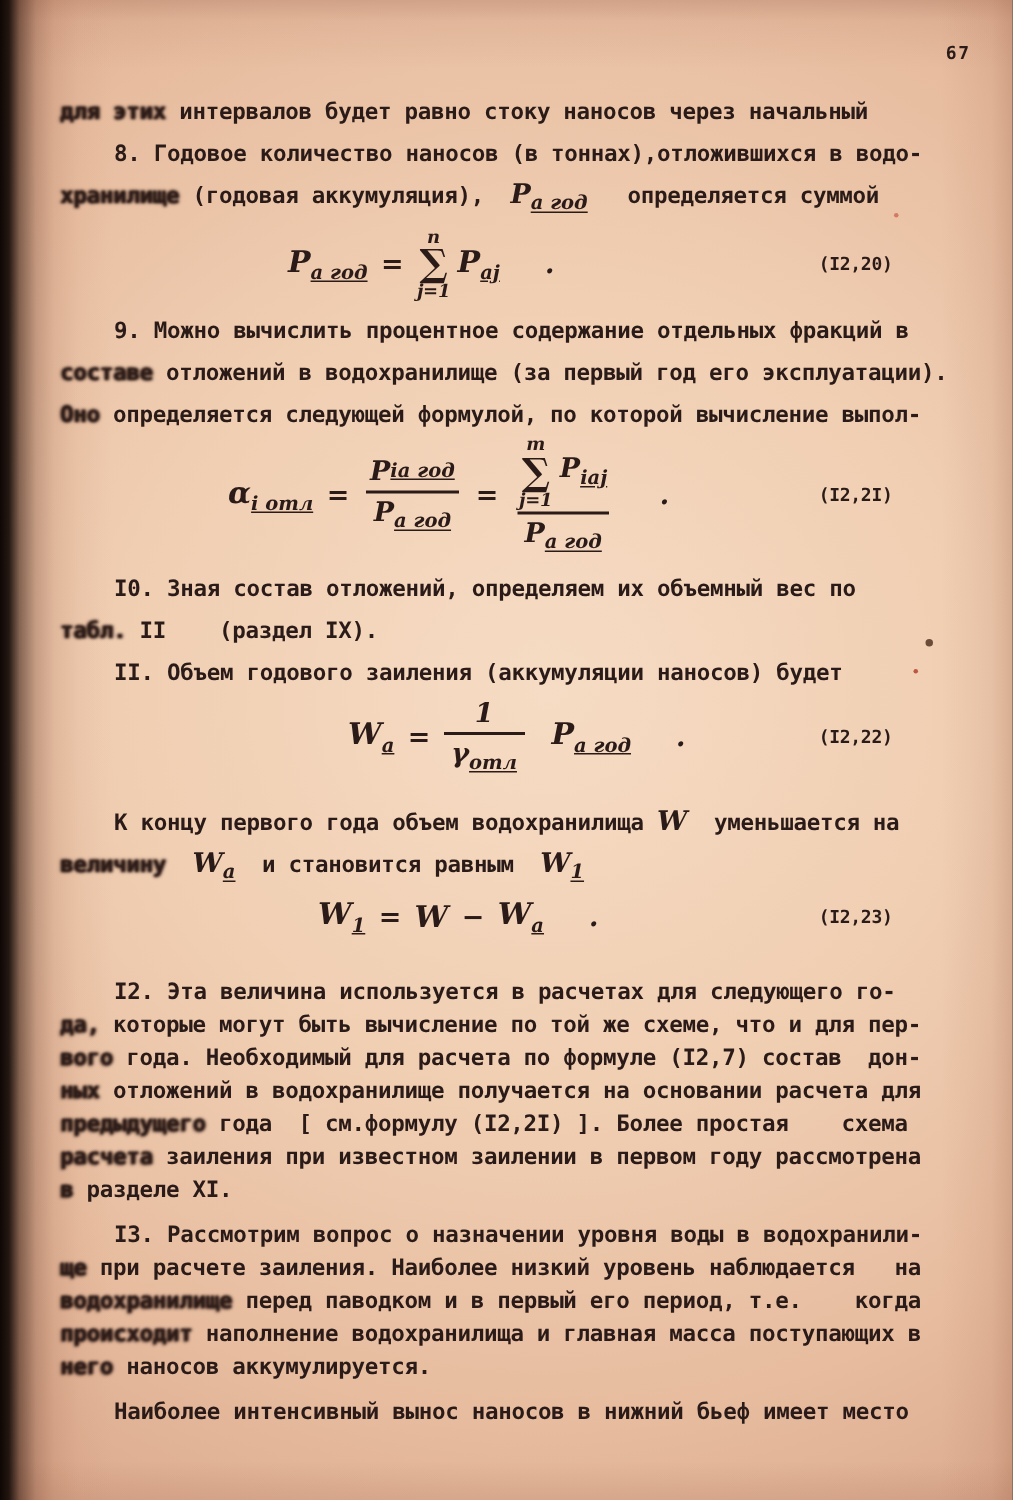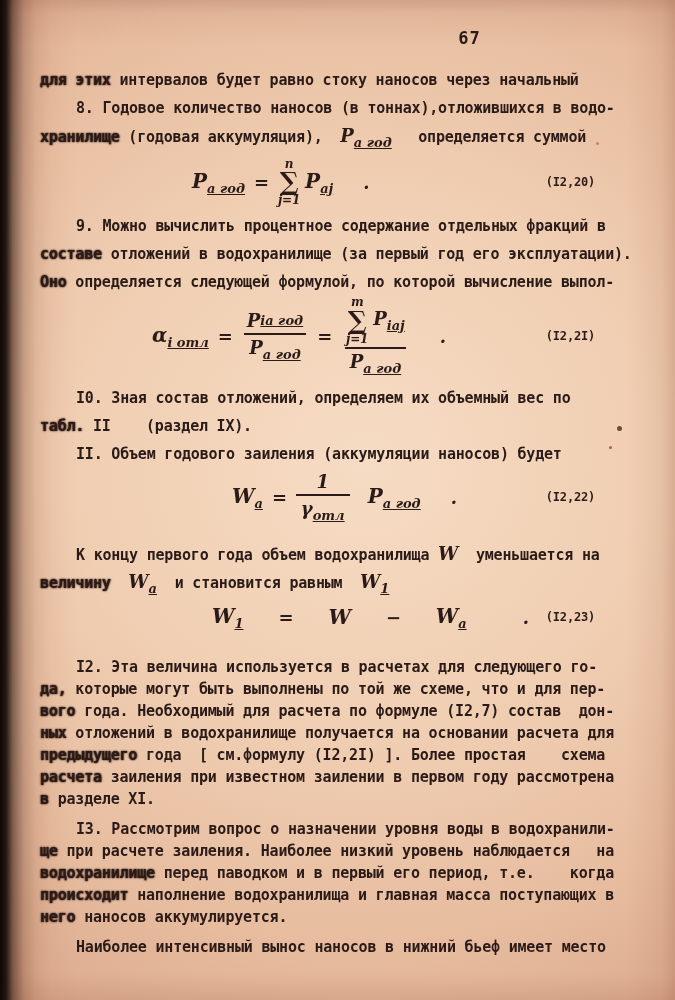--- a/index.html
+++ b/index.html
@@ -17,23 +17,23 @@
       linear-gradient(0deg, rgba(150,92,70,.16) 0px, rgba(0,0,0,0) 26px),
       radial-gradient(ellipse 95% 62% at 54% 46%, #f6dcc4 0%, #f0ceb2 45%, #e7bc9f 78%, #dcab8f 100%);
     background-color:#eac2a6;
     color:#2b1b18;
     font-family:"DejaVu Sans Mono","Liberation Mono",monospace;
     font-weight:bold;
     font-size:15px;
     letter-spacing:-0.2px;
   }
   .pagenum{
-    text-align:center;
+    text-align:right;
     margin:6px 0 18px 252px;
-    font-size:17px;
+    font-size:12px;
     letter-spacing:1px;
   }
   .para{margin:0;}
   .lh28 .line{line-height:28px;height:28px;}
   .lh22 .line{line-height:22px;height:22px;}
   .line{white-space:pre;overflow:visible;}
   .indent{padding-left:36px;}
   .smudge{
     filter:blur(.7px);
     text-shadow:.6px 0 1.6px rgba(40,18,12,.95), -.6px .4px 1.8px rgba(40,18,12,.65);
@@ -62,21 +62,21 @@
     font-family:"DejaVu Sans Mono","Liberation Mono",monospace;
     font-style:normal;font-weight:bold;font-size:12px;
   }
   .f1220{margin:6px 0 4px 0;height:52px;}
   .f1220 .fx{margin-left:152px;}
   .f1221{margin:2px 0 10px 0;height:76px;}
   .f1221 .fx{margin-left:112px;}
   .f1222{margin:2px 0 8px 0;height:54px;}
   .f1222 .fx{margin-left:192px;}
   .f1223{margin:4px 0 8px 0;height:34px;}
-  .f1223 .fx{margin-left:172px;gap:26px;}
+  .f1223 .fx{margin-left:172px;}
   .gap8{height:8px;}
   .gap14{height:14px;}
   .speck{position:absolute;border-radius:50%;}
   .speck1{left:617px;top:426px;width:5px;height:5px;background:#4a2a1a;opacity:.8;}
   .speck2{left:609px;top:446px;width:3px;height:3px;background:#b4412e;opacity:.85;}
   .speck3{left:596px;top:142px;width:3px;height:3px;background:#c24b35;opacity:.6;}
 </style>
 </head>
 <body>
 
@@ -181,21 +181,21 @@
       <span class="mo">−</span>
       <span class="mi fbig"><span>W</span><sub>а</sub></span>
       <span class="fdot">.</span>
     </span>
     <span class="flabel">(I2,23)</span>
   </div>
 
   <div class="gap14"></div>
   <div class="para lh22">
       <div class="line indent"><span class="txt">I2. Эта величина используется в расчетах для следующего го-</span></div>
-      <div class="line"><span class="smudge">да,</span><span class="txt"> которые могут быть выполнены по той же схеме, что и для пер-</span></div>
+      <div class="line"><span class="smudge">да,</span><span class="txt"> которые могут быть вычисление по той же схеме, что и для пер-</span></div>
       <div class="line"><span class="smudge">вого</span><span class="txt"> года. Необходимый для расчета по формуле (I2,7) состав  дон-</span></div>
       <div class="line"><span class="smudge">ных</span><span class="txt"> отложений в водохранилище получается на основании расчета для</span></div>
       <div class="line"><span class="smudge">предыдущего</span><span class="txt"> года  [ см.формулу (I2,2I) ]. Более простая    схема</span></div>
       <div class="line"><span class="smudge">расчета</span><span class="txt"> заиления при известном заилении в первом году рассмотрена</span></div>
       <div class="line"><span class="smudge">в</span><span class="txt"> разделе XI.</span></div>
     </div>
   <div class="gap8"></div>
   <div class="para lh22">
       <div class="line indent"><span class="txt">I3. Рассмотрим вопрос о назначении уровня воды в водохранили-</span></div>
       <div class="line"><span class="smudge">ще</span><span class="txt"> при расчете заиления. Наиболее низкий уровень наблюдается   на</span></div>

